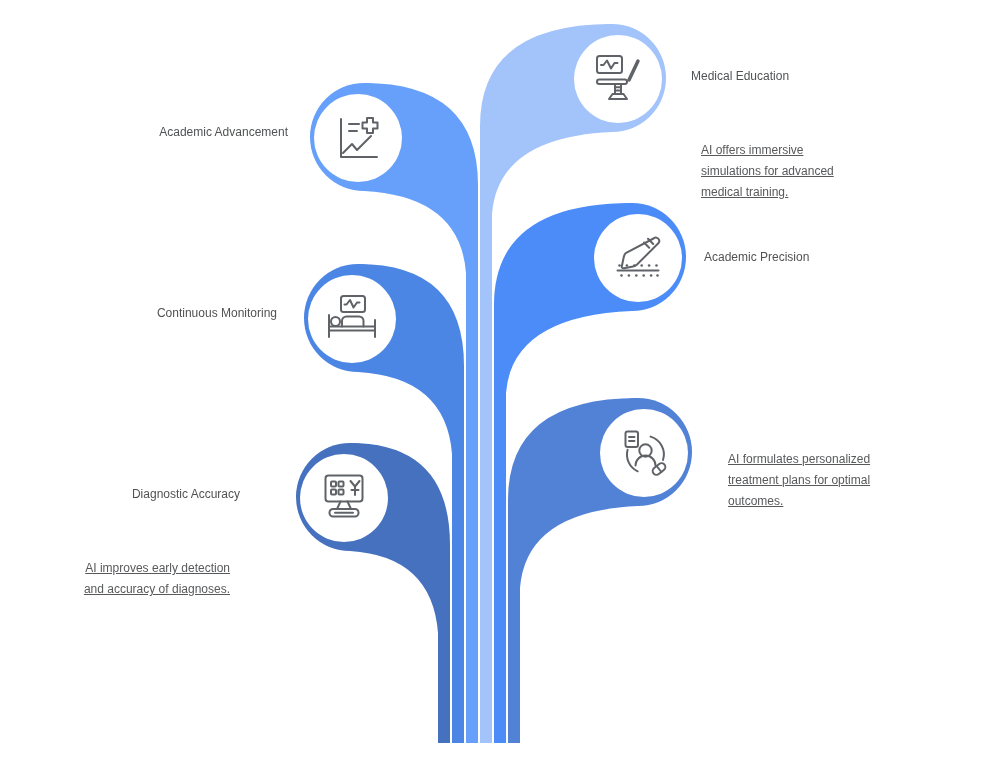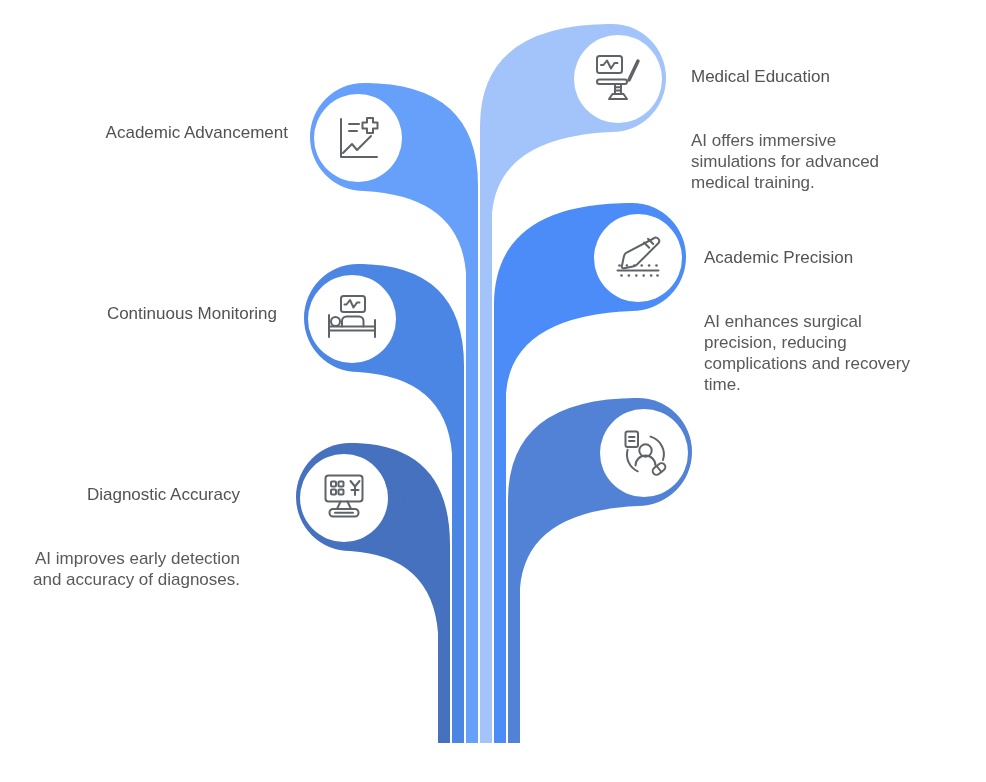--- a/index.html
+++ b/index.html
@@ -6,29 +6,29 @@
   .stage{
     position:relative;
     width:986px;height:782px;
     background:#ffffff;
     overflow:hidden;
     font-family:"Liberation Sans", sans-serif;
   }
   svg.tree{position:absolute;left:0;top:0;}
   .txt{
     position:absolute;
-    font-size:17px;
+    font-size:12px;
     line-height:21px;
     color:#58595b;
     white-space:pre-line;
   }
   .txt.right-align{text-align:right;}
   .txt.left-align{text-align:left;}
   .item-title{margin:0 0 22px 0;color:#515254;}
-  .item-body{margin:0;}
+  .item-body{margin:10px;text-decoration:underline;}
   .icon-stroke{stroke:#5f6368;stroke-width:2;fill:none;stroke-linecap:round;stroke-linejoin:round;}
   .icon-fill{fill:#5f6368;stroke:none;}
 </style>
 </head>
 <body>
 
 <div class="stage">
 
   <svg class="tree" width="986" height="782" viewBox="0 0 986 782">
 
@@ -146,28 +146,27 @@
 simulations for advanced
 medical training.</div>
   </div>
 
   <div class="txt right-align" style="top:282px; right:709px; width:250px;text-align:right;">
     <div class="item-title">Continuous Monitoring</div>
   </div>
 
   <div class="txt left-align" style="top:226px; left:704px; width:250px;">
     <div class="item-title">Academic Precision</div>
-    <div class="item-body">AI enhances surgical
-precision, reducing
-complications and recovery
-time.</div>
   </div>
 
   <div class="txt right-align" style="top:463px; right:746px; width:250px;">
     <div class="item-title">Diagnostic Accuracy</div>
     <div class="item-body">AI improves early detection
 and accuracy of diagnoses.</div>
   </div>
 
   <div class="txt left-align" style="top:418px; left:718px; width:240px;">
+    <div class="item-body">AI formulates personalized
+treatment plans for optimal
+outcomes.</div>
   </div>
 
 </div>
 
 </body></html>

